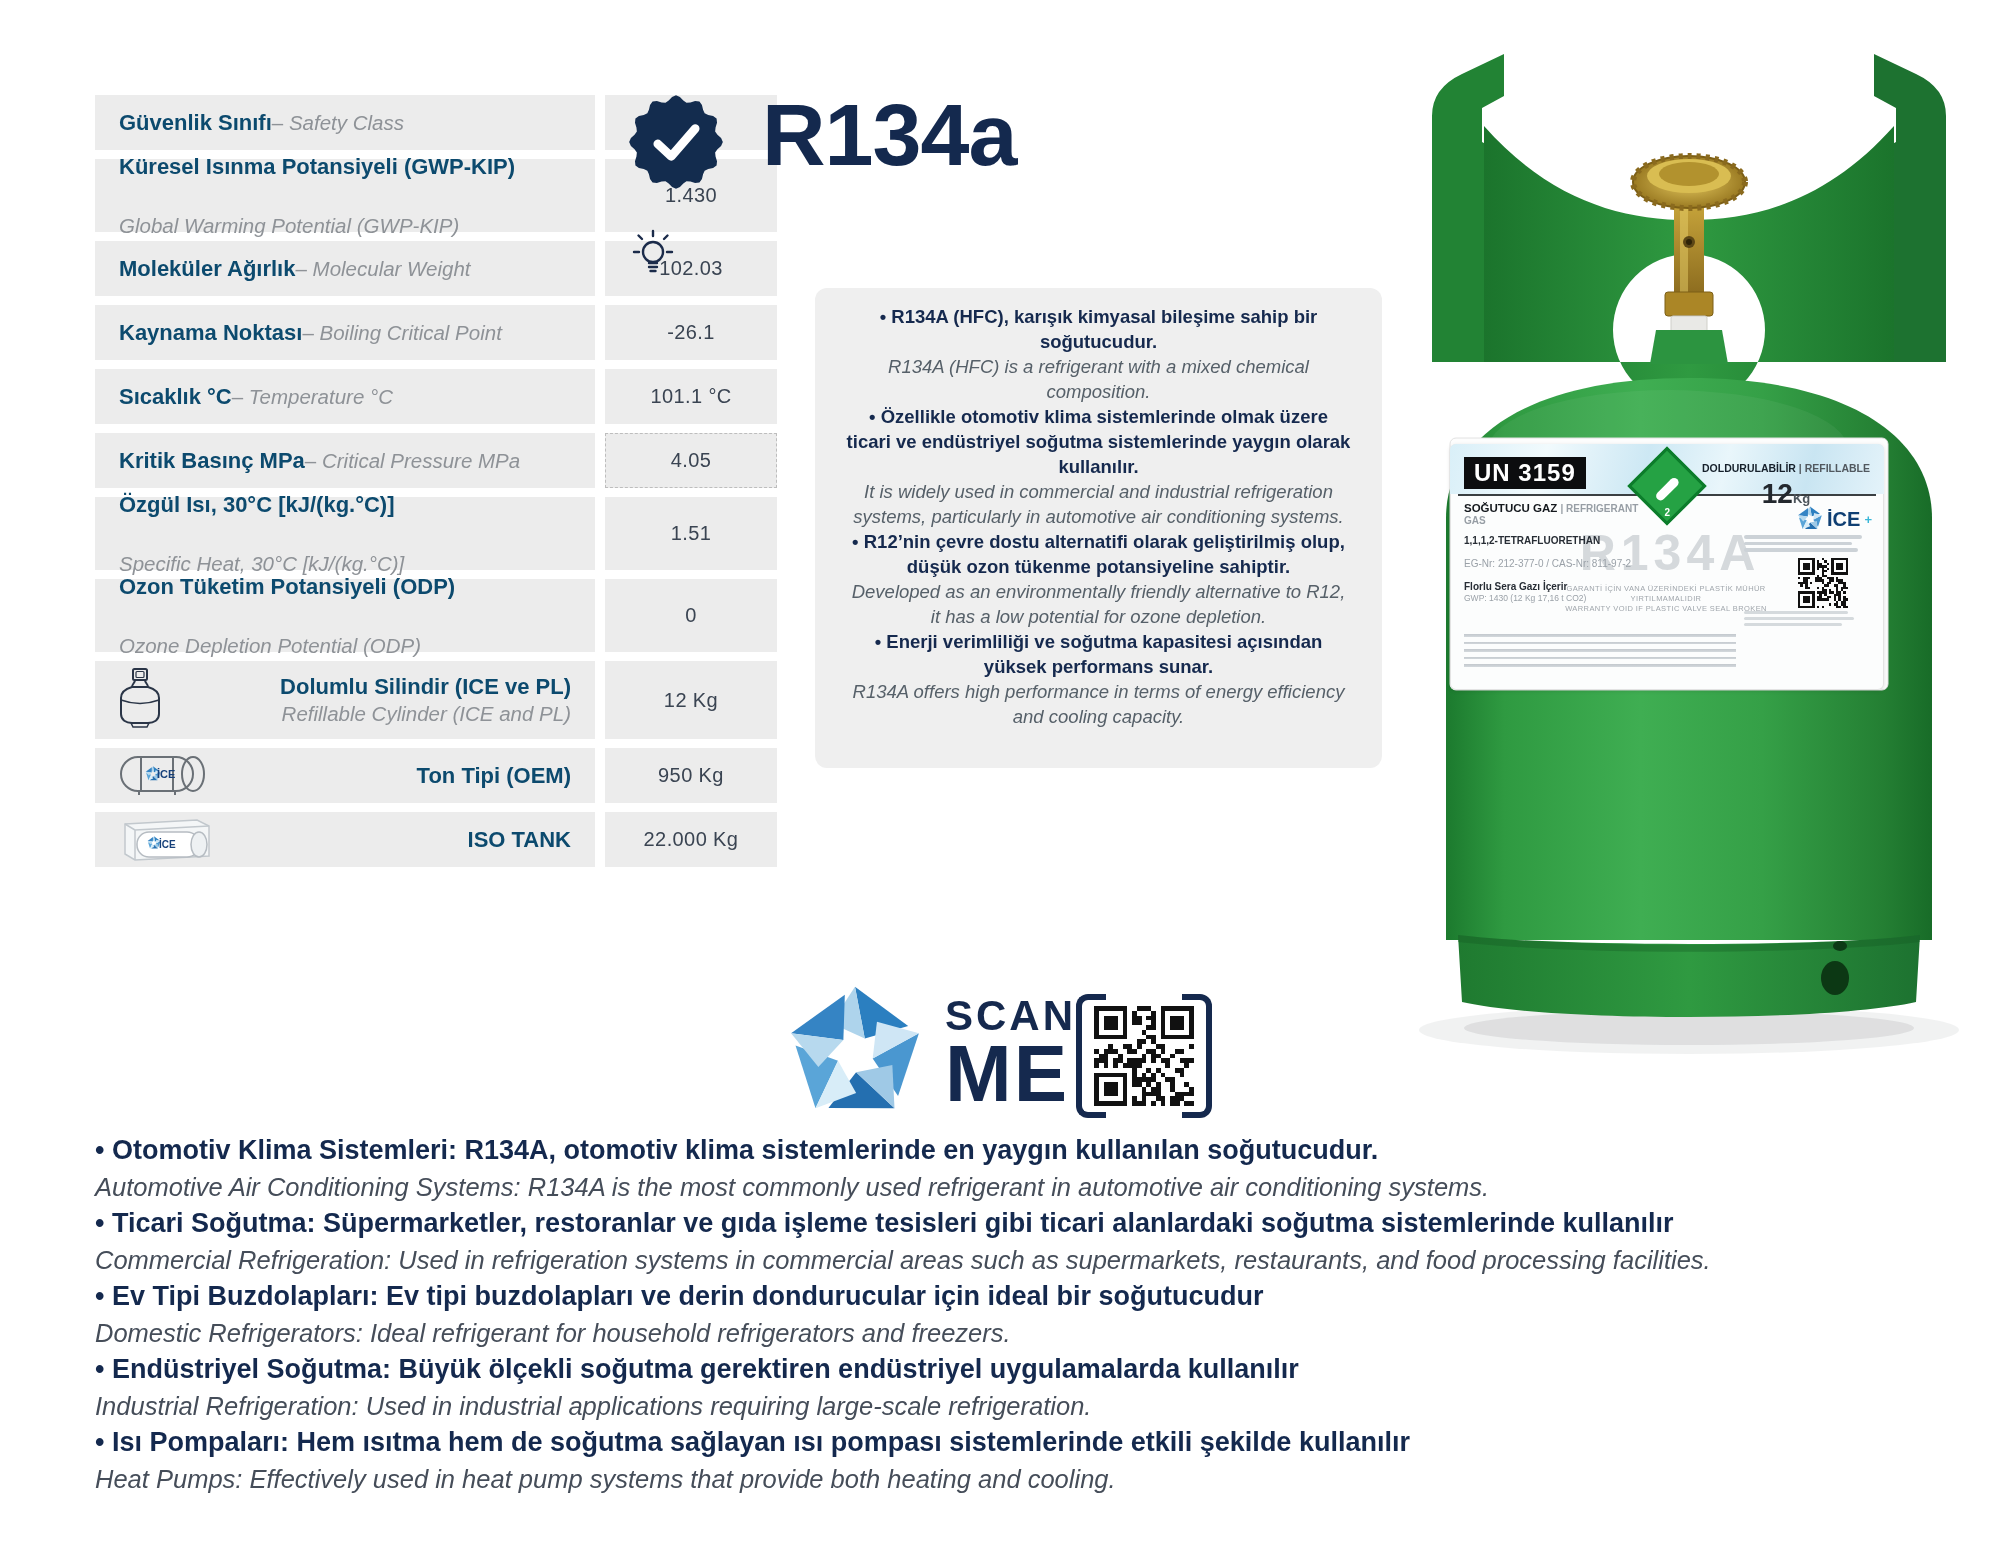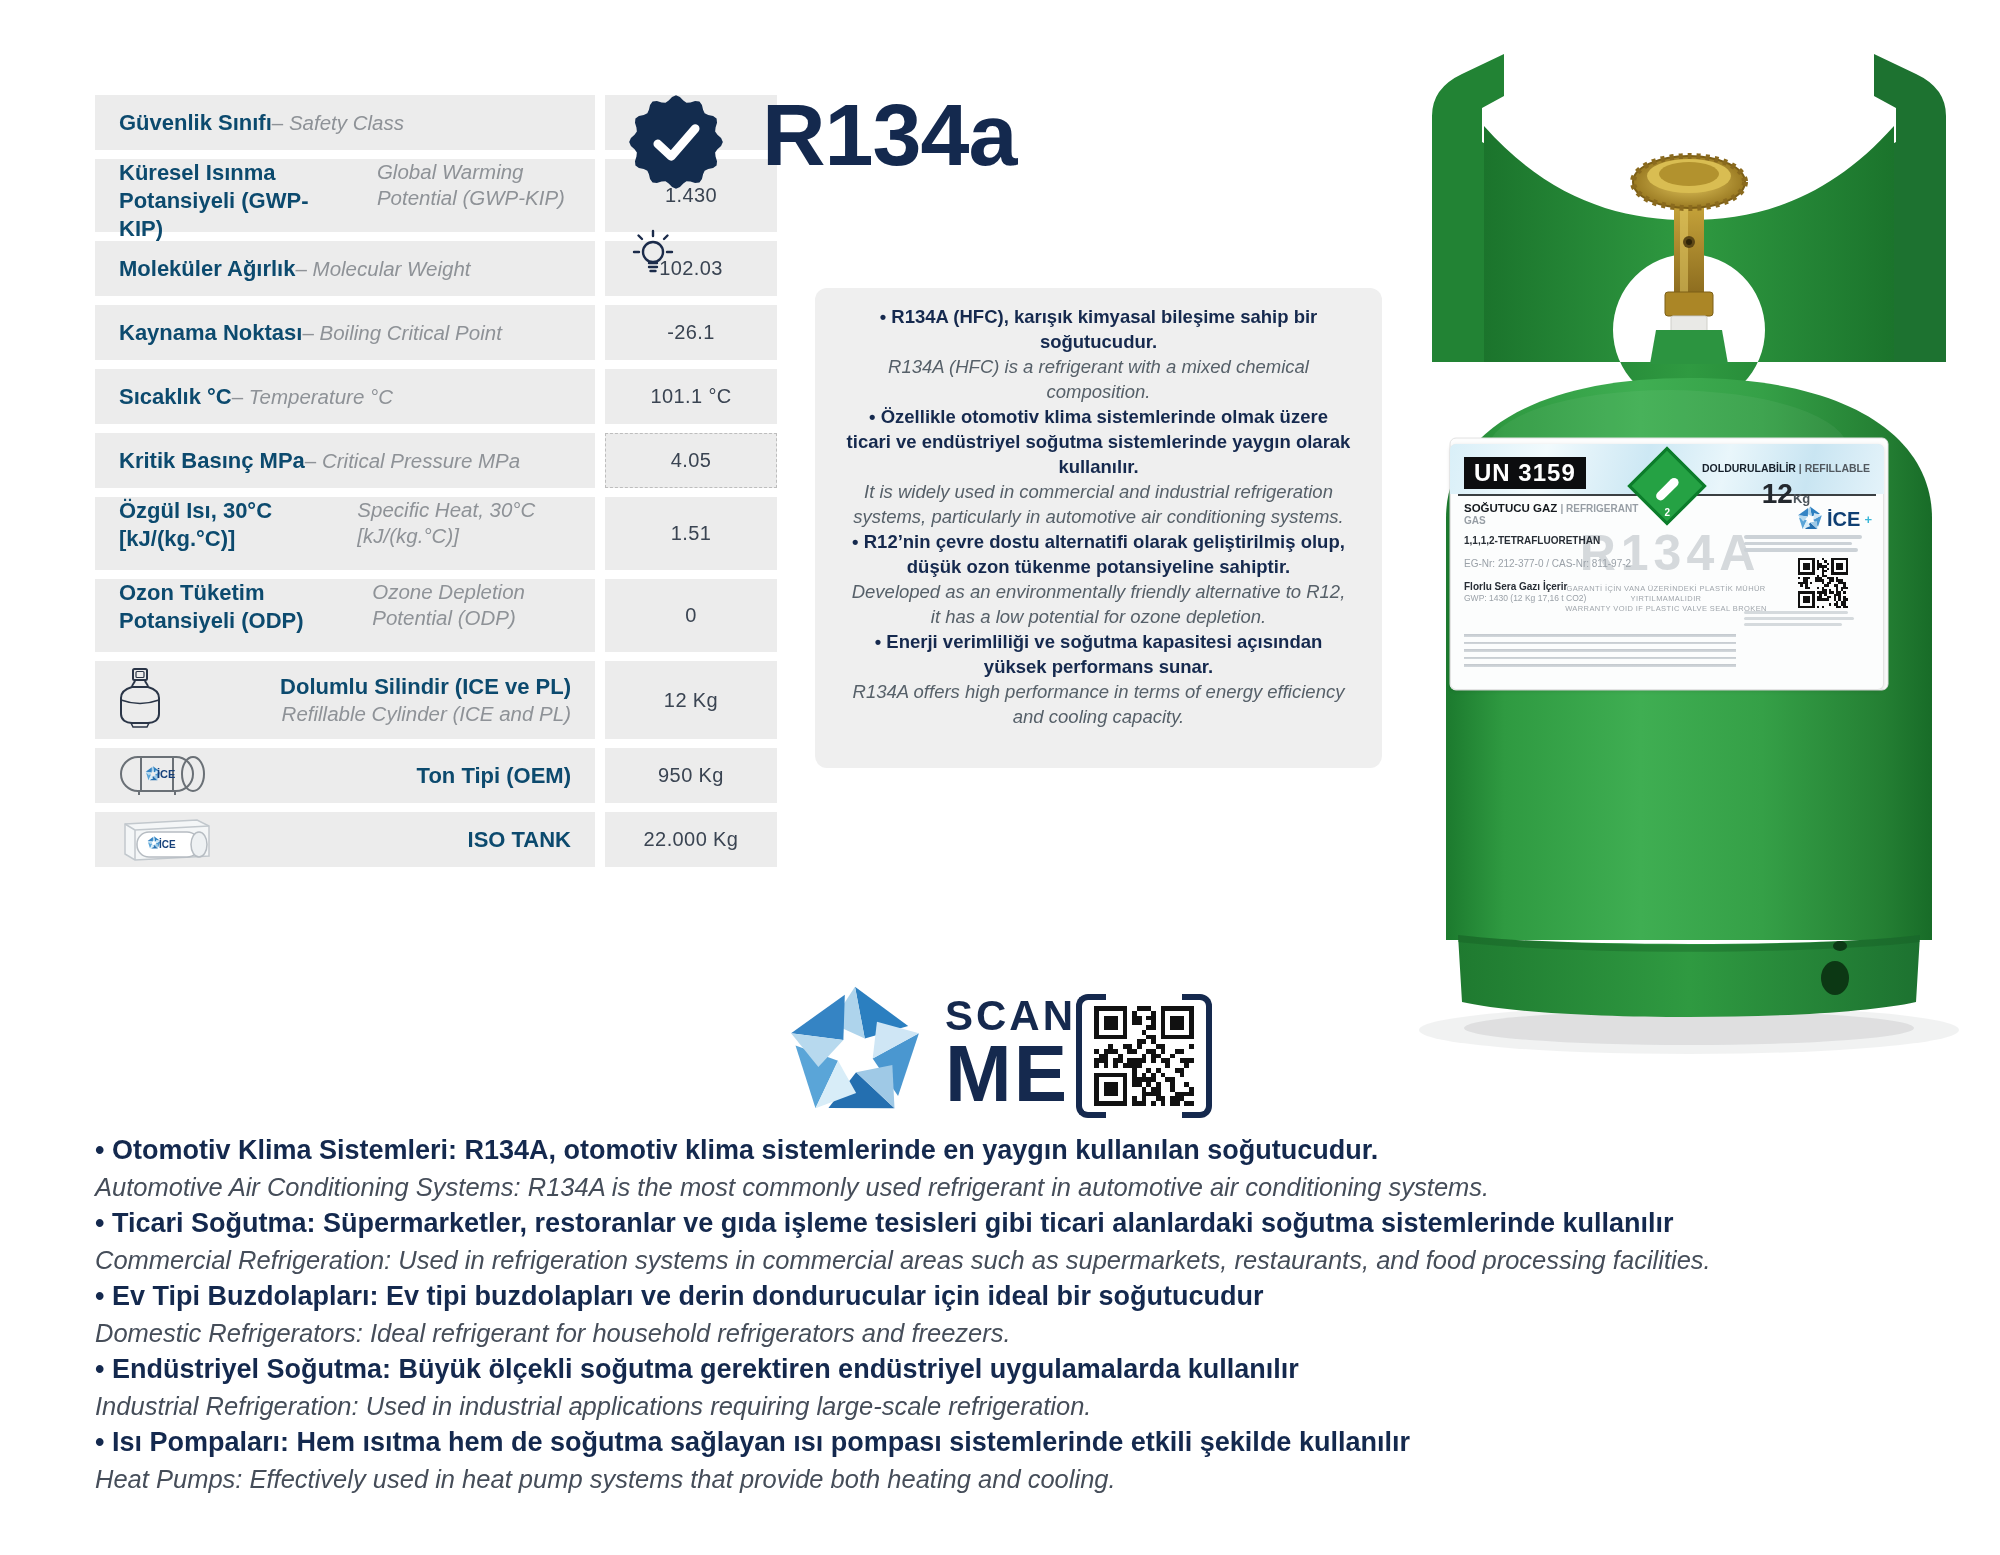--- a/index.html
+++ b/index.html
@@ -4,21 +4,21 @@
 <style>
   html,body{margin:0;padding:0;background:#fff;}
   .page{position:relative;width:2000px;height:1555px;background:#ffffff;overflow:hidden;
         font-family:"Liberation Sans", sans-serif;}
 
   
   .spec{position:absolute;left:95px;top:95px;width:682px;display:flex;flex-direction:column;gap:9px;}
   .srow{display:flex;gap:10px;}
   .h-s{height:55px}.h-d{height:73px}.h-i{height:78px}
   .cell-label{flex:1;background:#ececec;display:flex;align-items:center;padding:0 24px;position:relative;box-sizing:border-box;}
-  .cell-label.two{flex-direction:row;justify-content:center;align-items:flex-start;gap:32px;}
+  .cell-label.two{flex-direction:column;justify-content:center;align-items:flex-start;gap:32px;}
   .cell-label.iconic{justify-content:flex-end;}
   .cell-label.iconic .col{display:flex;flex-direction:column;align-items:flex-end;}
   .cell-value{width:172px;background:#ececec;display:flex;align-items:center;justify-content:center;
               font-size:20px;color:#3a4452;letter-spacing:.4px;box-sizing:border-box;}
   .cell-value.dashed{border:1.5px dashed #bdbdbd;}
   .lt{font-weight:800;color:#0c4a6e;font-size:22px;line-height:28px;}
   .le{font-style:italic;color:#8e9297;font-size:20.5px;font-weight:400;line-height:26px;}
   .inline .le::before{content:" \2013  ";font-style:normal;color:#8e9297;}
   .ic{position:absolute;left:22px;top:50%;transform:translateY(-50%);}
 

